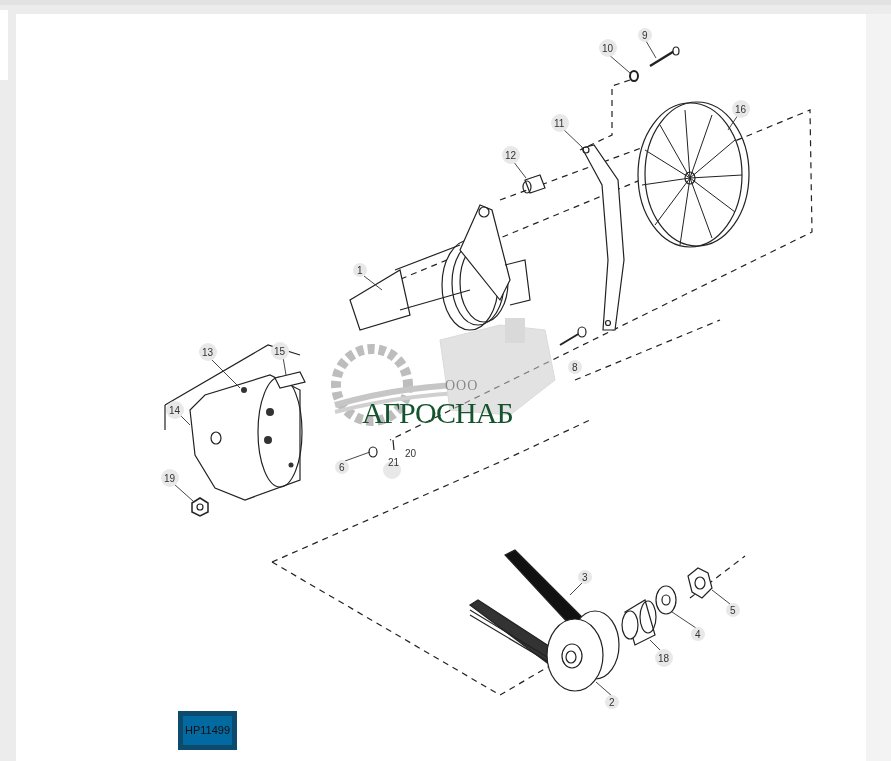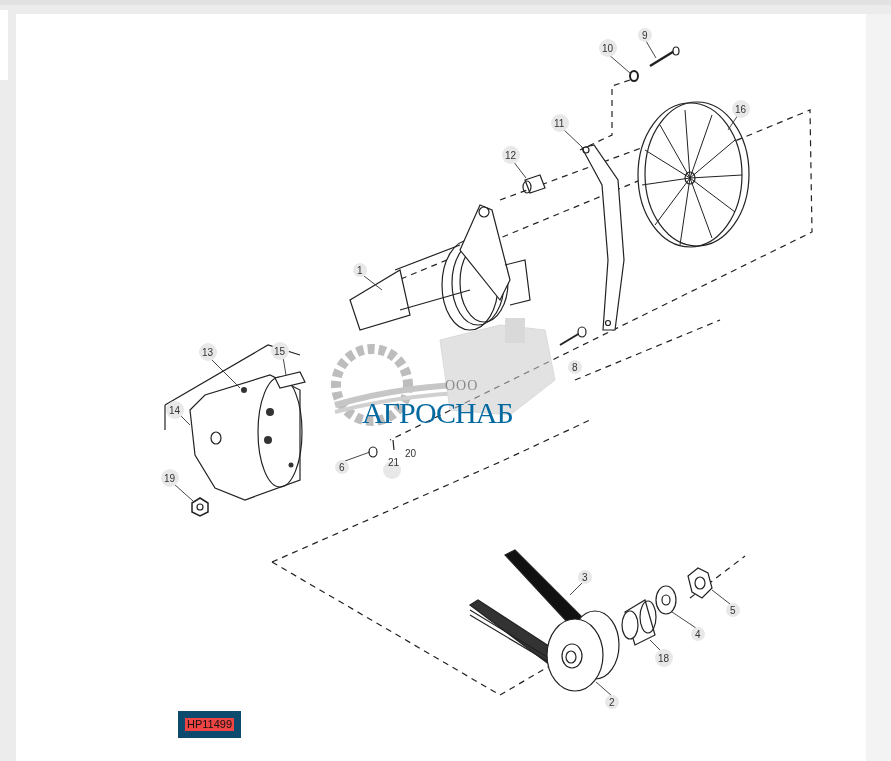--- a/index.html
+++ b/index.html
@@ -3,24 +3,24 @@
 <meta charset="utf-8">
 <style>
   html,body{margin:0;padding:0;}
   body{width:891px;height:761px;background:#ececec;position:relative;overflow:hidden;font-family:"Liberation Sans",sans-serif;}
   .topbar{position:absolute;left:0;top:0;width:891px;height:5px;background:#e2e2e2;}
   .side-panel{position:absolute;left:0;top:10px;width:8px;height:70px;background:#fff;}
   .right-strip{position:absolute;left:866px;top:14px;width:25px;height:747px;background:#f3f3f3;}
   .card{position:absolute;left:16px;top:14px;width:850px;height:747px;background:#fff;}
   svg.diagram{position:absolute;left:0;top:0;}
   .callout text{font-size:10px;fill:#333;font-family:"Liberation Sans",sans-serif;}
-  .fig-id{position:absolute;left:178px;top:711px;border:7px solid #0c4a6e;font-size:11px;padding:0 2px;line-height:13px;color:#111;background:#ef4444;}
+  .fig-id{position:absolute;left:178px;top:711px;border:5px solid #0c4a6e;font-size:11px;padding:8px 2px;line-height:13px;color:#111;background:#0369a1;}
   .wm{position:absolute;left:320px;top:310px;width:260px;height:160px;pointer-events:none;}
   .wm-ooo{position:absolute;left:125px;top:68px;font-size:14px;letter-spacing:1px;color:#888;font-family:"Liberation Serif",serif;}
-  .wm-name{position:absolute;left:42px;top:86px;font-size:30px;color:#0369a1;font-family:"Liberation Serif",serif;letter-spacing:-1px;}
+  .wm-name{position:absolute;left:42px;top:86px;font-size:30px;color:#14532d;font-family:"Liberation Serif",serif;letter-spacing:-1px;}
 </style>
 </head>
 <body>
 
 <div class="topbar"></div>
 <div class="side-panel"></div>
 <div class="right-strip"></div>
 <div class="card"></div>
 
 <svg class="diagram" width="891" height="761" viewBox="0 0 891 761">

